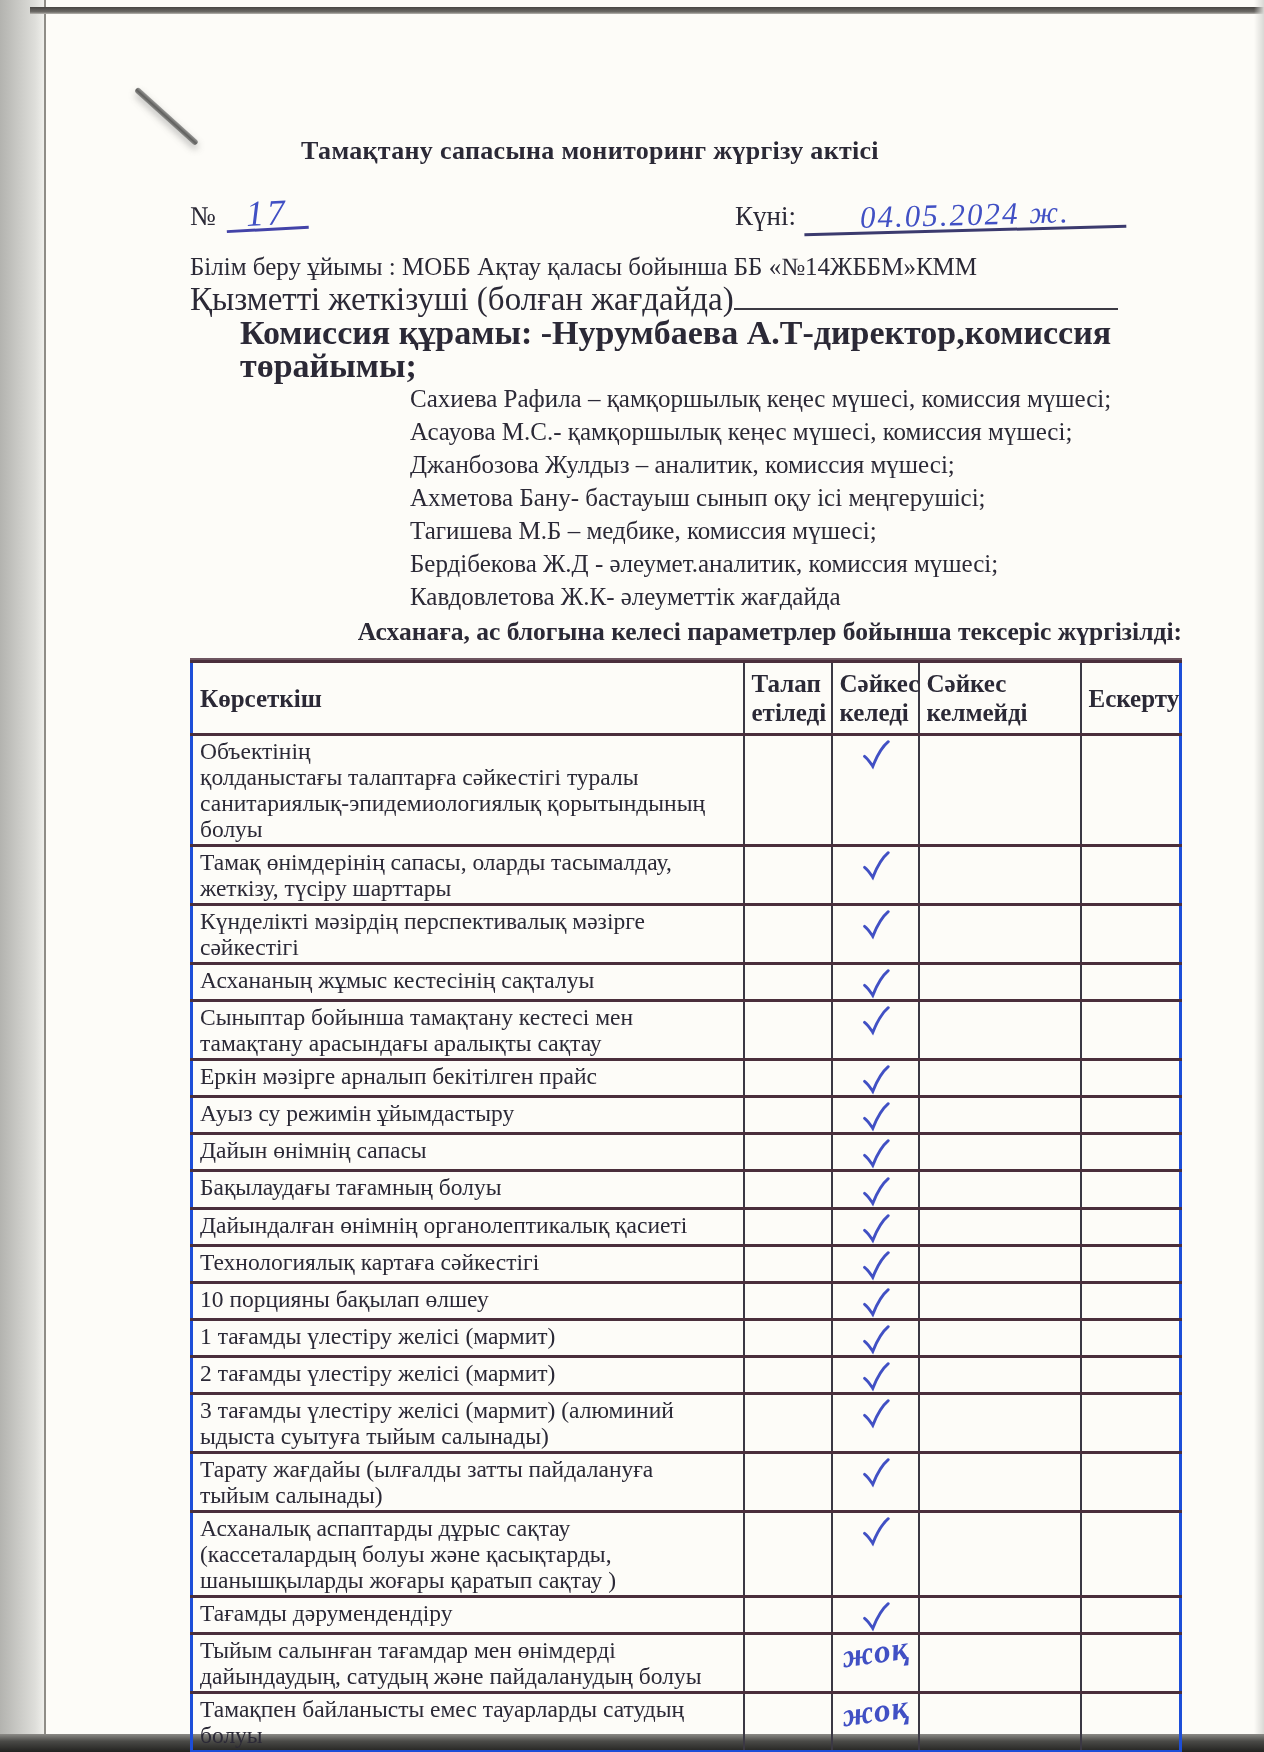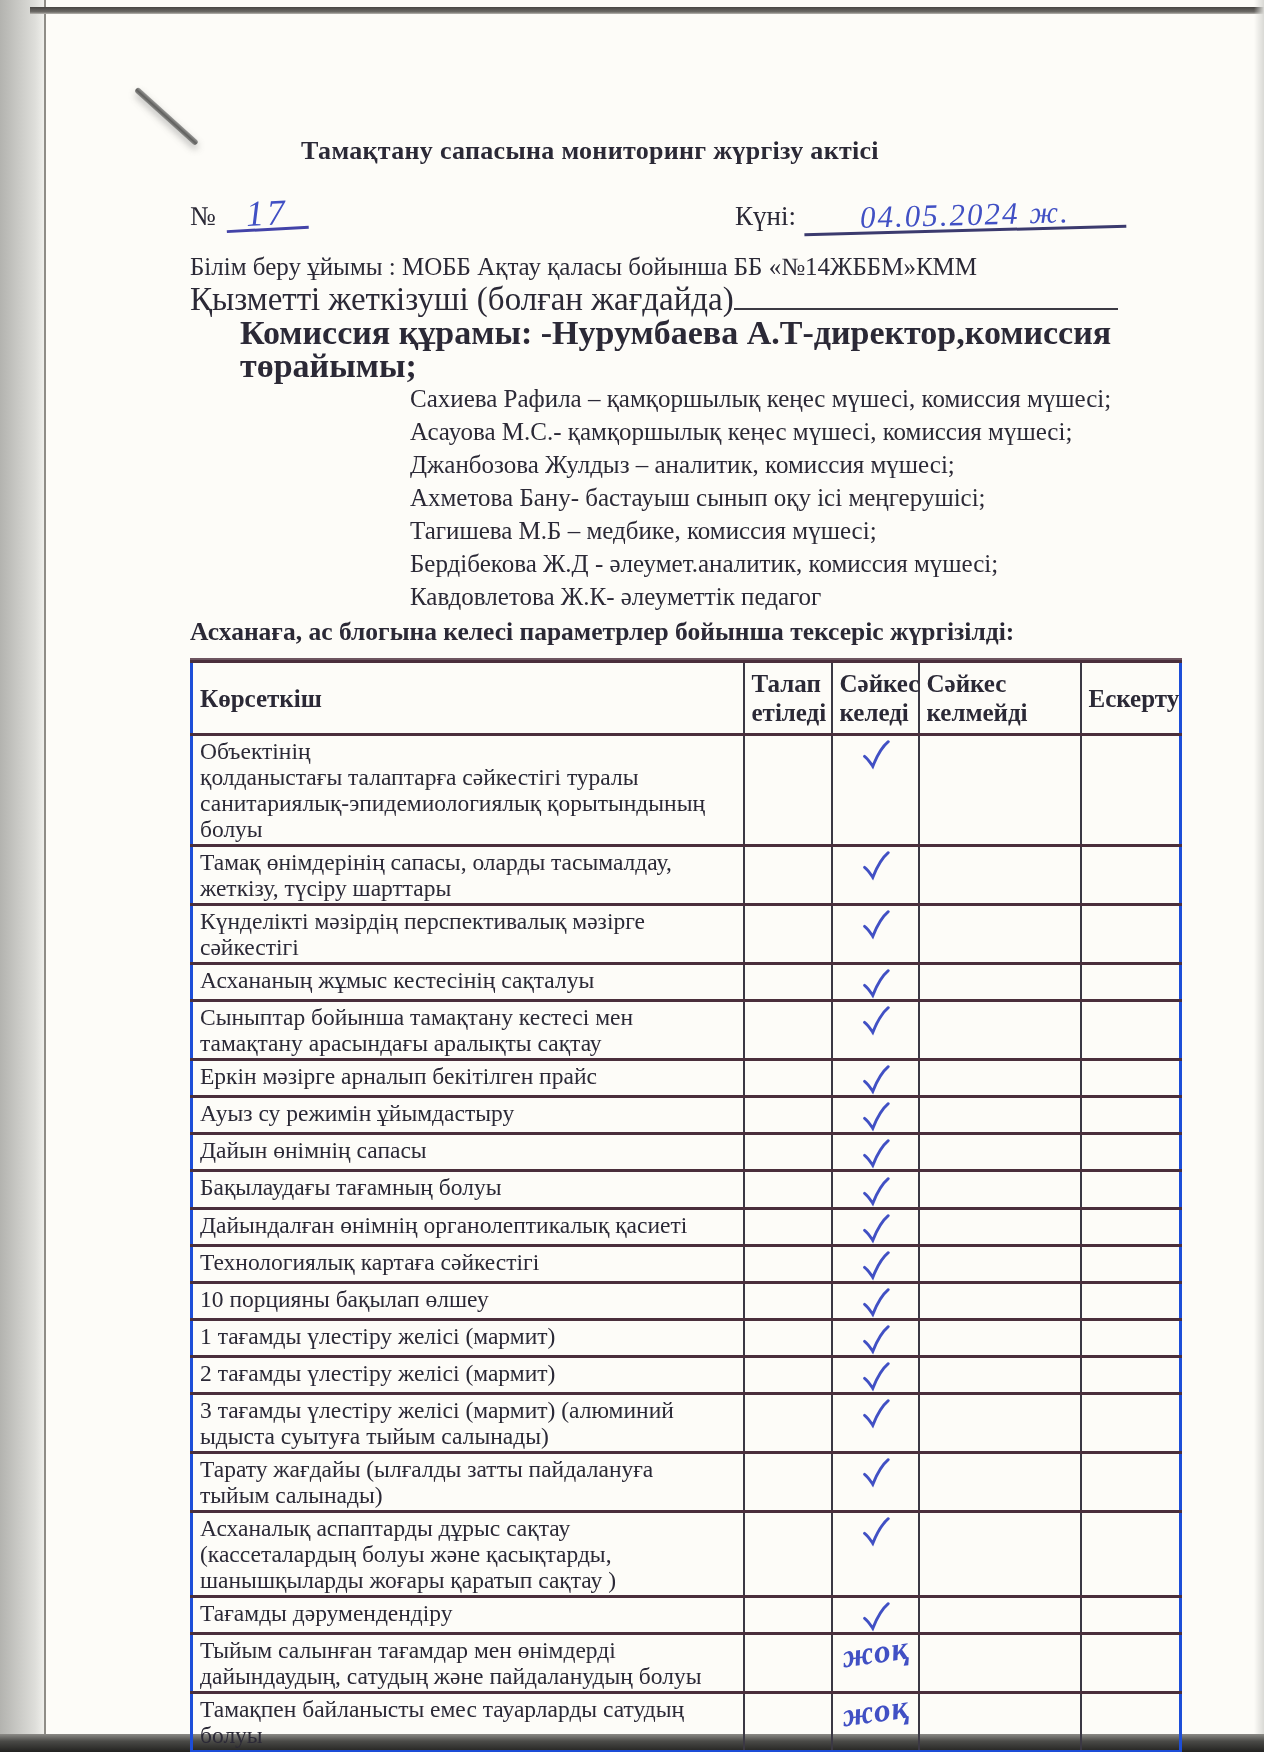--- a/index.html
+++ b/index.html
@@ -69,21 +69,21 @@
     transform:rotate(-1.5deg);
   }
   .org-line{margin-top:18px;font-size:25px;line-height:33px;}
   .provider-line{font-size:33px;line-height:33px;}
   .blank-line{display:inline-block;width:384px;height:4px;border-bottom:2px solid #3c3a44;}
   .commission-intro{margin-left:50px;font-size:34px;line-height:33px;font-weight:bold;}
   .commission-list{margin-left:220px;}
   .commission-member{font-size:25px;line-height:33px;white-space:nowrap;}
   .table-intro{
     margin-top:3px;
-    text-align:left;
+    text-align:right;
     font-size:25.5px;line-height:32px;font-weight:bold;
   }
   table.inspection{
     margin-top:12px;
     width:989px;
     border-collapse:collapse;
     table-layout:fixed;
     border:3px solid #1d4ed8;
     box-shadow:0 -2px 0 0 #6d5560;
   }
@@ -143,21 +143,21 @@
     </div>
 
     <div class="commission-intro">Комиссия құрамы: -Нурумбаева А.Т-директор,комиссия төрайымы;</div>
     <div class="commission-list" id="commission-list">
         <div class="commission-member">Сахиева Рафила – қамқоршылық кеңес мүшесі, комиссия мүшесі;</div>
         <div class="commission-member">Асауова М.С.- қамқоршылық кеңес мүшесі, комиссия мүшесі;</div>
         <div class="commission-member">Джанбозова Жулдыз – аналитик, комиссия мүшесі;</div>
         <div class="commission-member">Ахметова Бану- бастауыш сынып оқу ісі меңгерушісі;</div>
         <div class="commission-member">Тагишева М.Б – медбике, комиссия мүшесі;</div>
         <div class="commission-member">Бердібекова Ж.Д - әлеумет.аналитик, комиссия мүшесі;</div>
-        <div class="commission-member">Кавдовлетова Ж.К- әлеуметтік педагог</div>
+        <div class="commission-member">Кавдовлетова Ж.К- әлеуметтік жағдайда</div>
       </div>
 
     <div class="table-intro">Асханаға, ас блогына келесі параметрлер бойынша тексеріс жүргізілді:</div>
 
     <table class="inspection">
       <colgroup>
         <col style="width:552px">
           <col style="width:88px">
           <col style="width:87px">
           <col style="width:162px">

